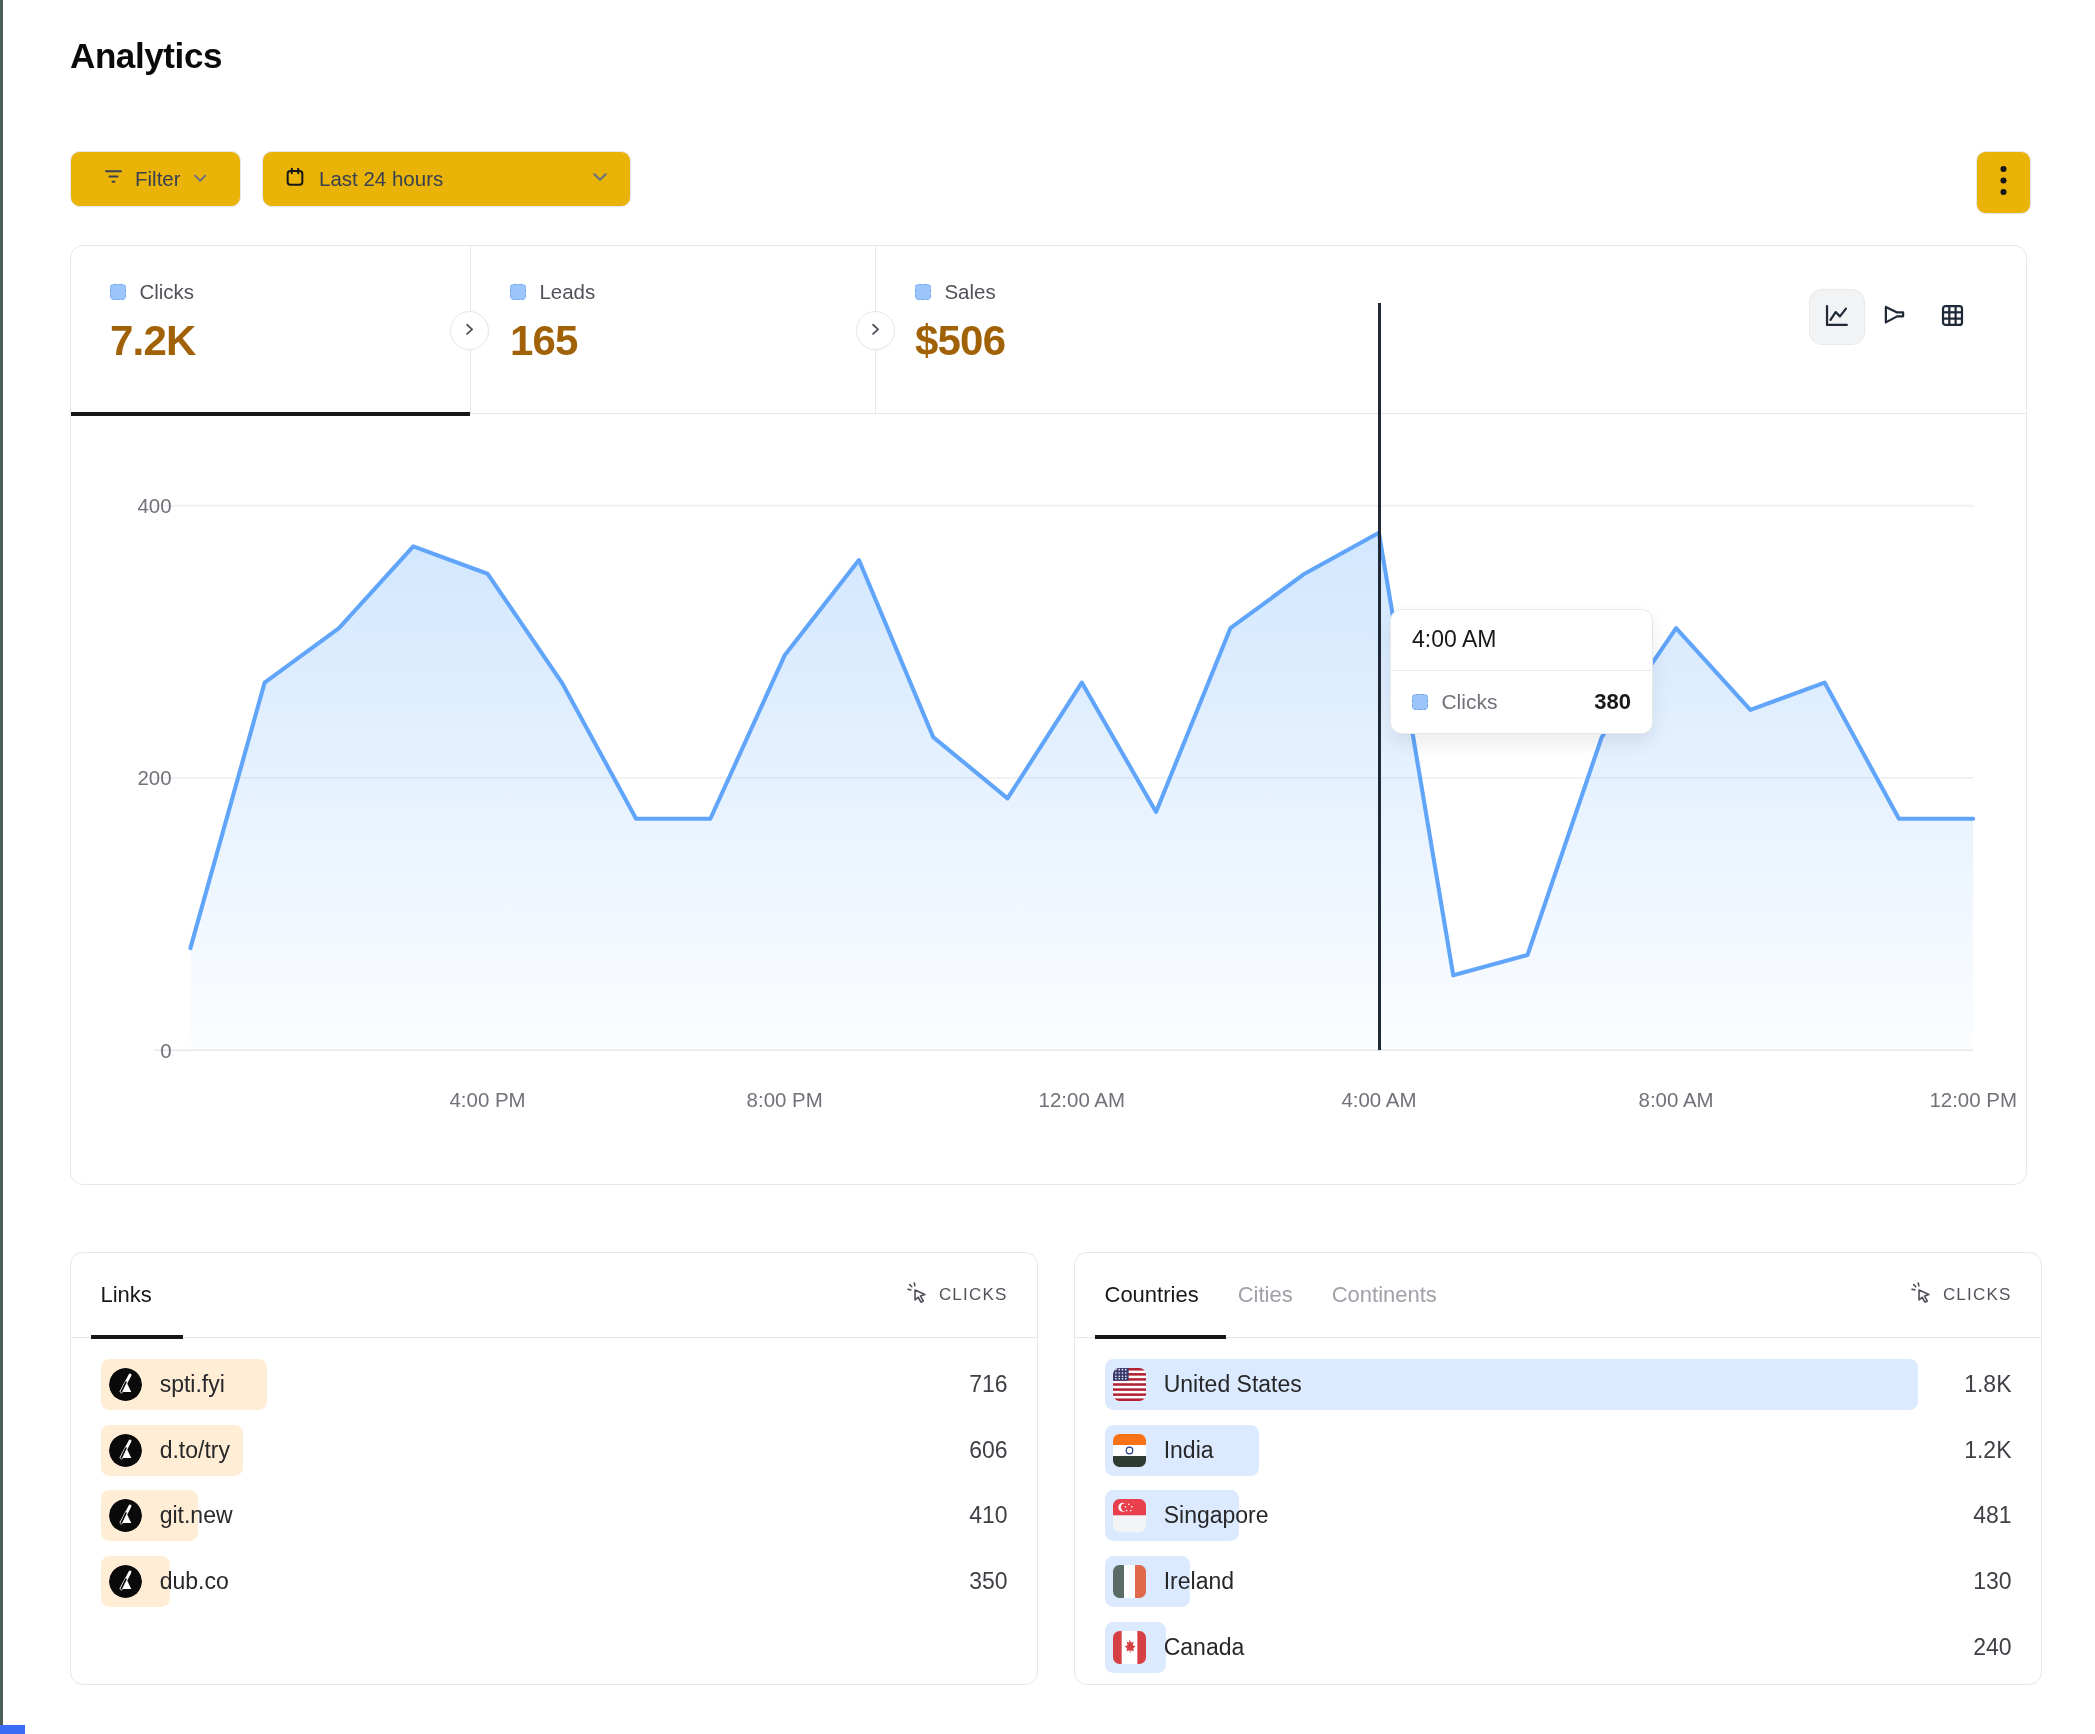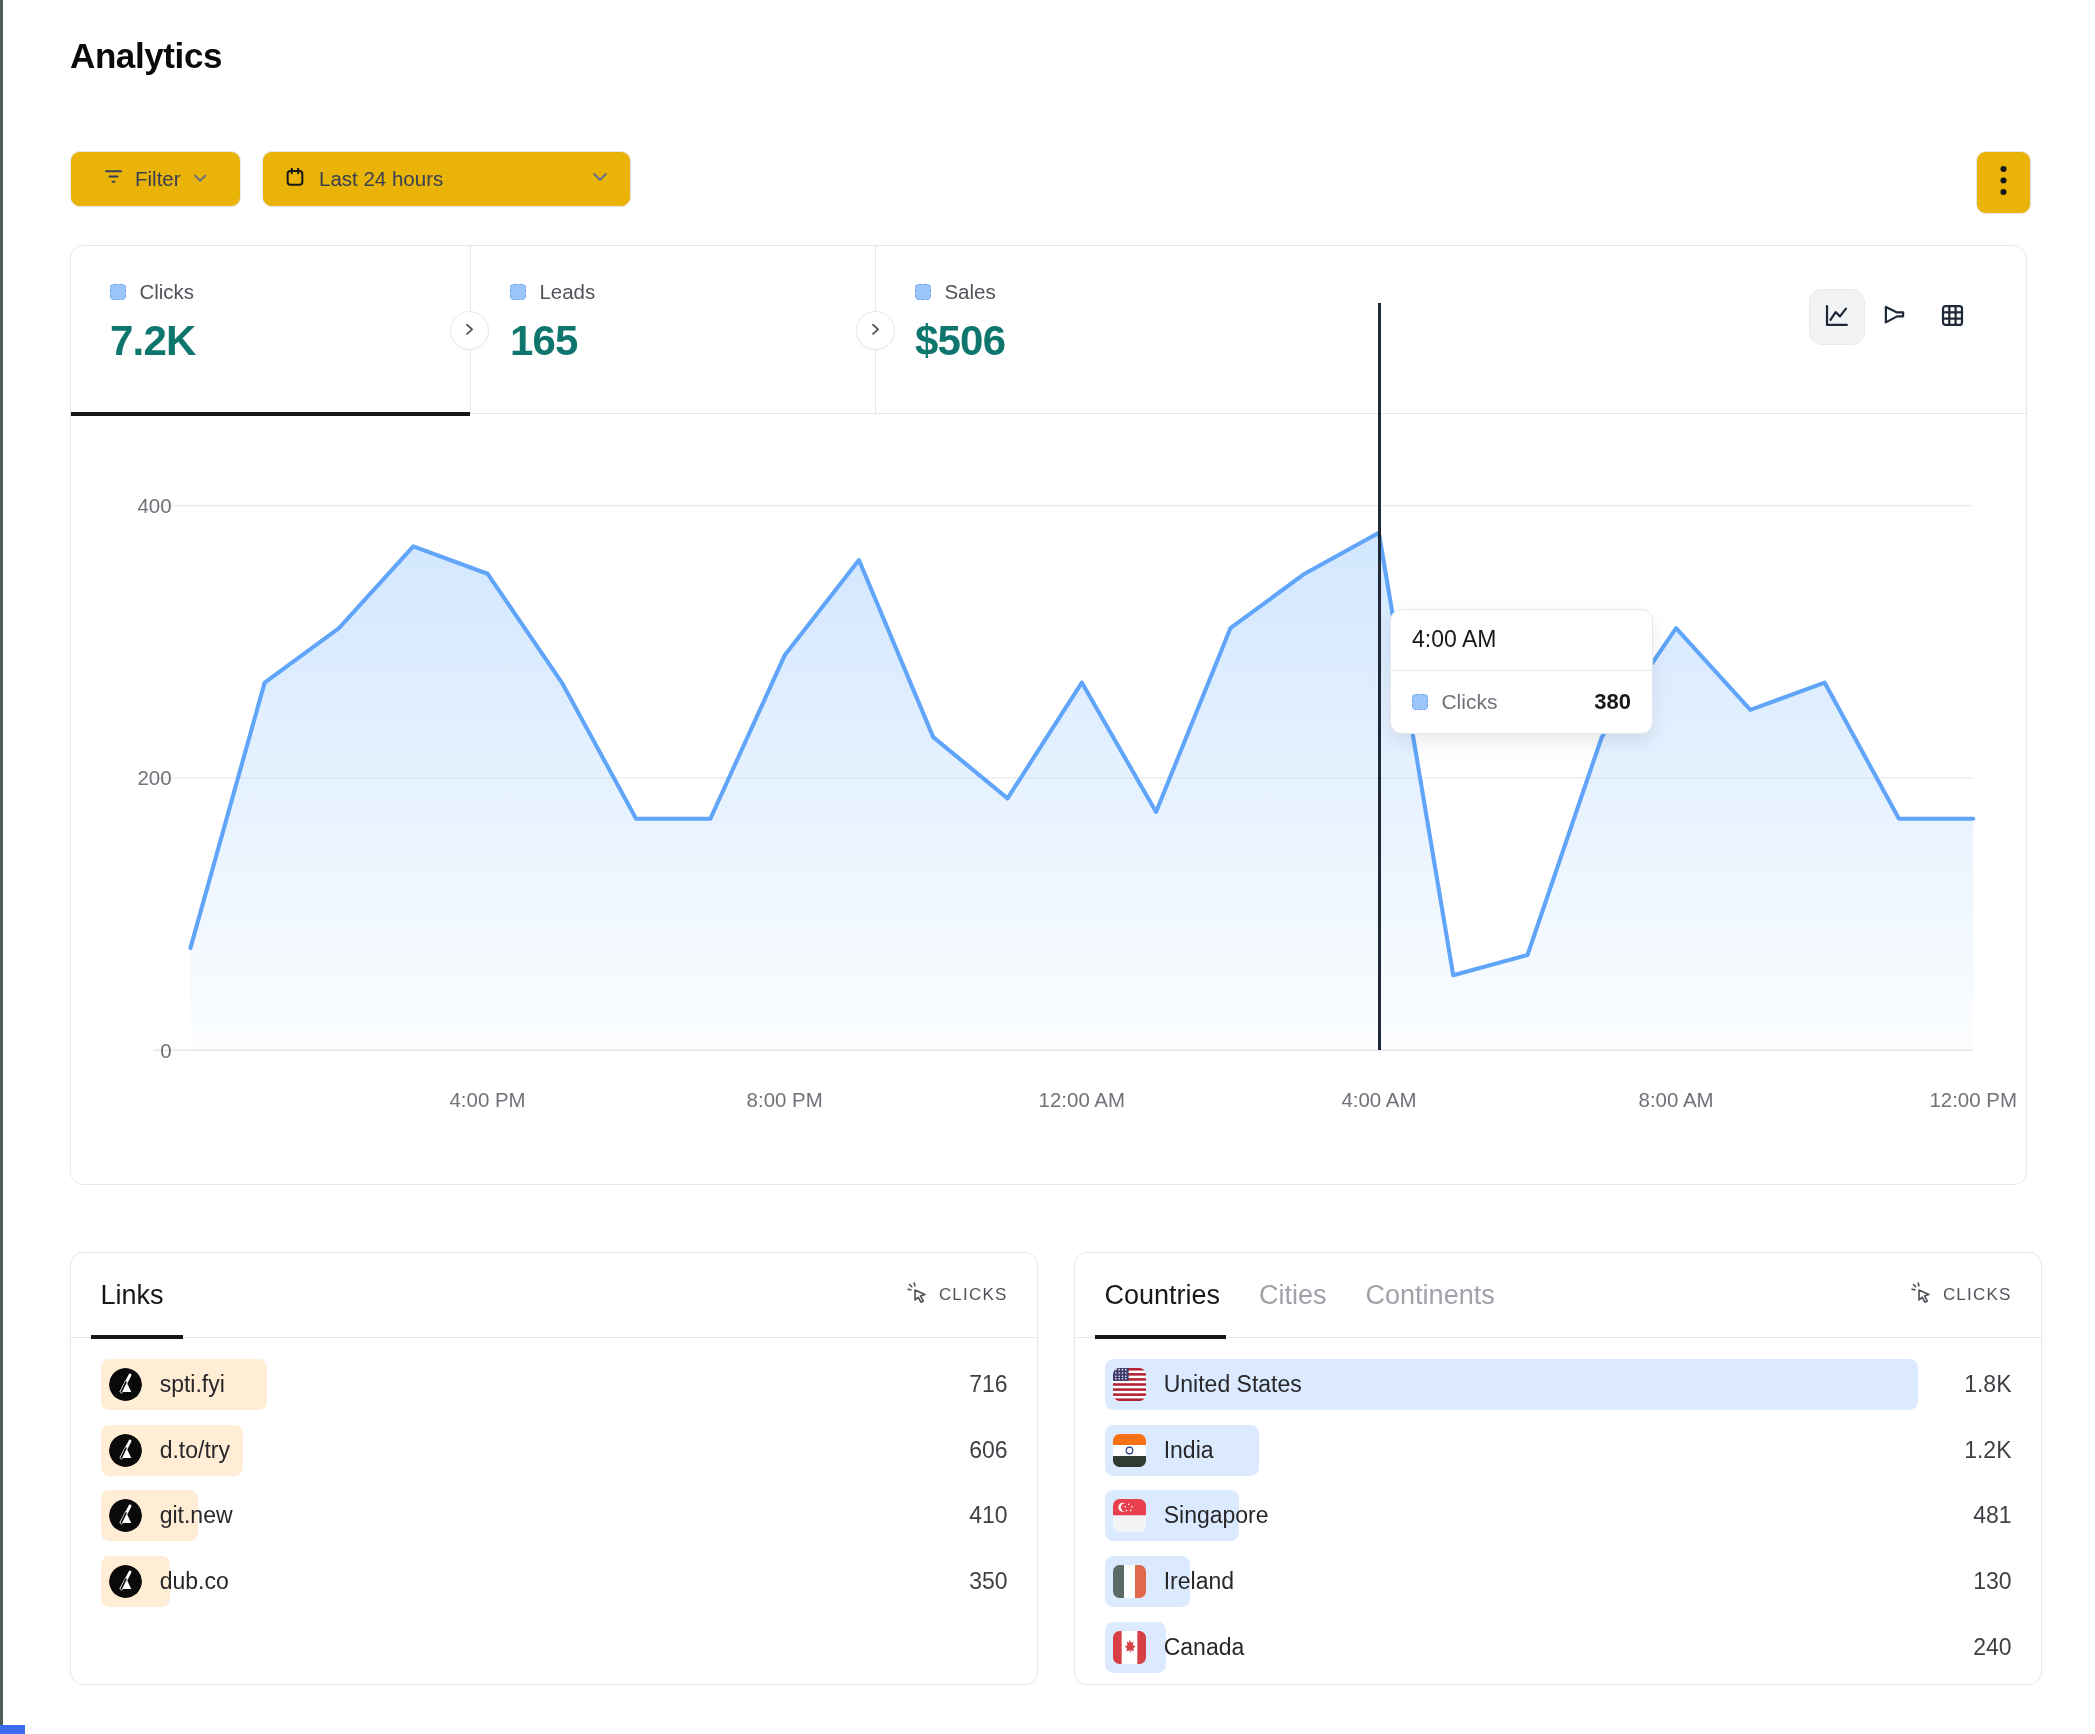--- a/index.html
+++ b/index.html
@@ -37,21 +37,21 @@
   .stats-header { position:absolute; left:0; top:0; width:100%; height:168px; border-bottom:1.2px solid #e5e7eb; }
   .stat { position:absolute; top:0; height:168px; padding:34px 0 0 39px; cursor:pointer; }
   .stat-0 { left:0; width:399px; }
   .stat-1 { left:399px; width:406px; border-left:1.2px solid #e5e7eb; }
   .stat-2 { left:804px; width:483px; border-left:1.2px solid #e5e7eb; }
   .stat-label-row { display:flex; align-items:center; gap:13px; font-size:20.5px; color:#52525b; }
   .legend-square {
     width:16.4px; height:16.4px; border-radius:4.1px;
     background:#9cc5fa; border:1.6px dashed #6ea5f2;
   }
-  .stat-value { margin-top:13px; font-size:42px; font-weight:700; color:#0f766e; letter-spacing:-0.8px; }
+  .stat-value { margin-top:13px; font-size:42px; font-weight:700; color:#a16207; letter-spacing:-0.8px; }
   .stat-underline { position:absolute; left:0; bottom:-1.6px; width:399px; height:4.1px; background:#171717; z-index:5; }
   .stat-expand {
     position:absolute; top:65px; width:39px; height:39px; border-radius:50%;
     background:#fff; border:1.2px solid #e5e7eb; display:flex; align-items:center; justify-content:center;
     cursor:pointer; z-index:6; box-shadow:0 0.8px 1.6px rgba(0,0,0,0.03);
   }
   .expand-1 { left:379px; }
   .expand-2 { left:785px; }
 
   .chart-toggles { position:absolute; right:46px; top:43px; display:flex; gap:1.6px; }
@@ -71,21 +71,21 @@
   .tooltip-row { display:flex; align-items:center; gap:13px; padding:18px 21px; }
   .tooltip-row .t-label { font-size:21px; color:#71717a; }
   .tooltip-row .t-value { margin-left:auto; font-size:22px; font-weight:700; color:#18181b; }
 
   
   .panel { position:absolute; top:1252px; width:968px; height:433px; border:1.2px solid #e5e7eb; border-radius:13px; background:#fff; }
   .panel-links { left:70px; }
   .panel-countries { left:1074px; }
   .panel-header { position:relative; height:85px; border-bottom:1.2px solid #e5e7eb; display:flex; align-items:center; padding:0 29.5px; }
   .panel-tabs { display:flex; gap:39px; }
-  .panel-tab { font-size:27px; color:#a1a1aa; cursor:pointer; }
+  .panel-tab { font-size:22px; color:#a1a1aa; cursor:pointer; }
   .panel-tab.active { color:#18181b; font-weight:500; }
   .tab-underline { position:absolute; bottom:-1.6px; height:4.1px; background:#171717; }
   .panel-links .tab-underline { left:19.6px; width:92px; }
   .panel-countries .tab-underline { left:19.6px; width:131px; }
   .panel-sort { margin-left:auto; display:flex; align-items:center; gap:9.8px; font-size:17px; letter-spacing:1.2px; color:#52525b; font-weight:500; cursor:pointer; }
 
   .rows { padding:21px 29.5px 0 29.5px; }
   .row { position:relative; height:51px; margin-bottom:14.7px; cursor:pointer; }
   .rowbar { position:absolute; left:0; top:0; height:51px; border-radius:8.2px; }
   .rowmain { position:absolute; left:8.2px; top:9px; display:flex; align-items:center; gap:18px; }

